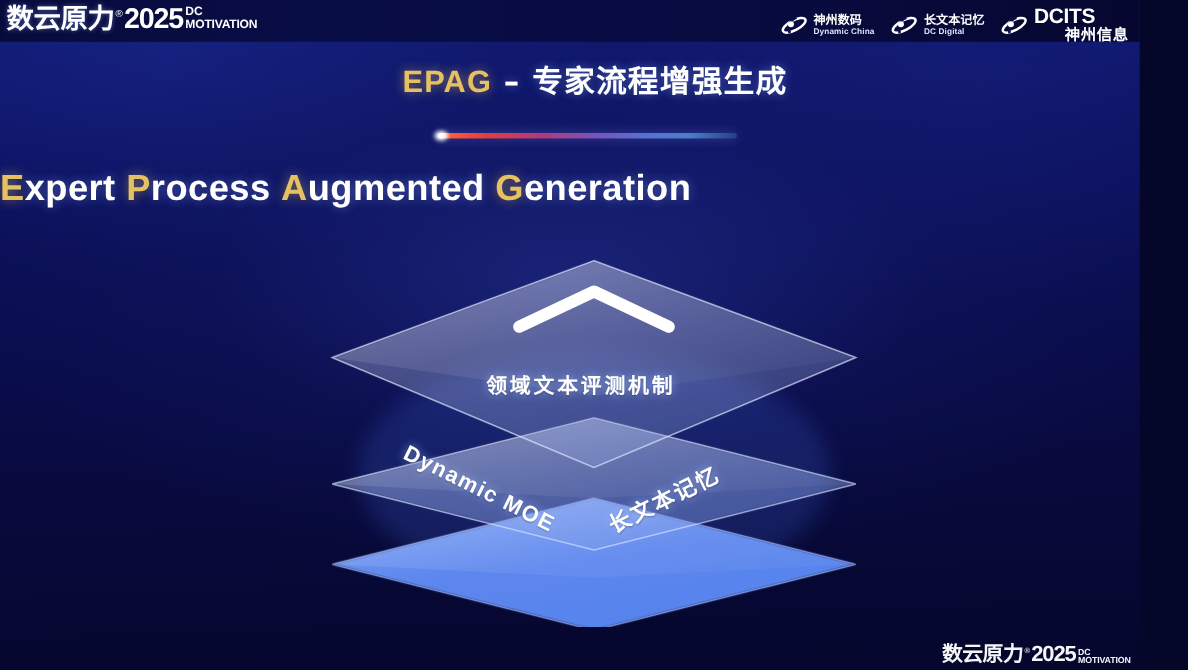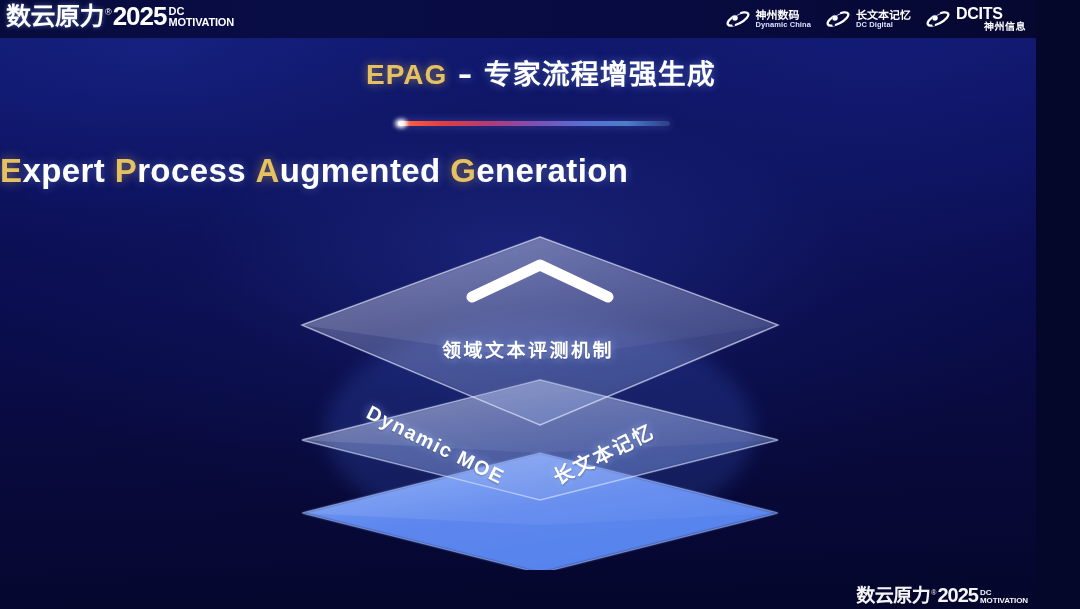--- a/index.html
+++ b/index.html
@@ -57,22 +57,22 @@
     position:absolute; top:6px; right:10px;
     display:flex; align-items:center; gap:14px;
     z-index:8;
   }
   .partner { display:flex; align-items:center; gap:5px; }
   .swirl { width:26px; height:22px; flex:none; }
   .partner-text { display:flex; flex-direction:column; line-height:1.05; }
   .p-cn { font-size:11px; font-weight:bold; color:#ffffff; white-space:nowrap;
           font-family:"DejaVu Sans","Liberation Sans",sans-serif; }
   .p-en { font-size:7.5px; font-weight:bold; color:#dbe2ff; white-space:nowrap; letter-spacing:0.1px; }
-  .p-cn-big { font-size:16px; font-weight:bold; color:#ffffff; letter-spacing:-0.3px; line-height:1.0; }
-  .p-cn-sub { font-size:10px; font-weight:bold; color:#ffffff; letter-spacing:0.5px;
+  .p-cn-big { font-size:19px; font-weight:bold; color:#ffffff; letter-spacing:-0.3px; line-height:1.0; }
+  .p-cn-sub { font-size:14px; font-weight:bold; color:#ffffff; letter-spacing:0.5px;
               font-family:"DejaVu Sans","Liberation Sans",sans-serif;margin-left:28px; }
 
   
   .live-strap {
     position:absolute; top:48px; left:8px;
     font-size:22px; font-weight:bold; color:#ffffff;
     letter-spacing:0.3px; white-space:nowrap; z-index:7;
     font-family:"DejaVu Sans","Liberation Sans",sans-serif;
     text-shadow:0 0 8px rgba(120,160,255,0.45);
   }

